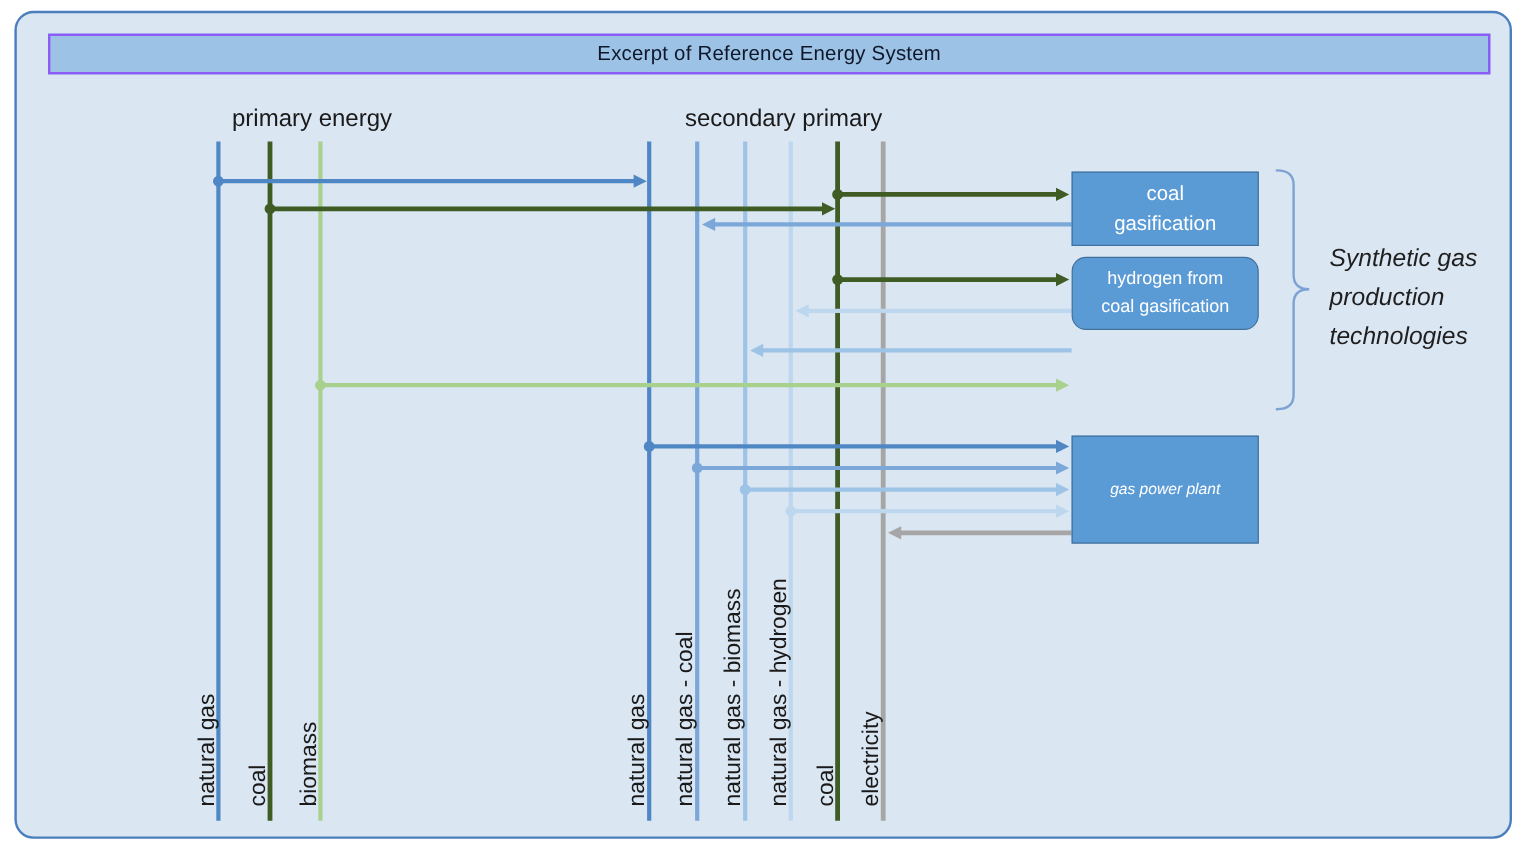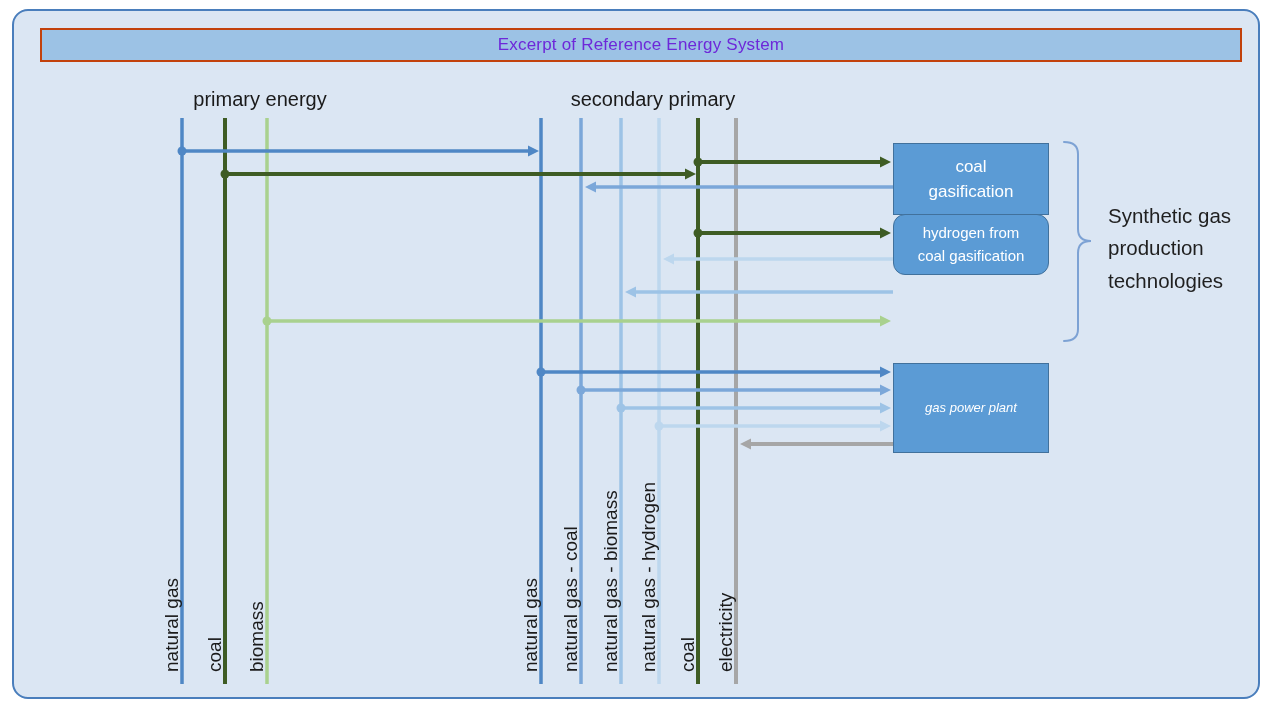--- a/index.html
+++ b/index.html
@@ -1,31 +1,31 @@
 <!DOCTYPE html>
 <html><head>
 <meta charset="utf-8">
 <style>
   html,body{margin:0;padding:0;background:#ffffff;}
   .page{position:relative;width:1280px;height:720px;background:#ffffff;overflow:hidden;
         font-family:"Liberation Sans",sans-serif;}
   .panel{position:absolute;left:12px;top:9px;width:1248px;height:690px;
          background:#dbe6f3;border:2px solid #4a7ebc;border-radius:16px;box-sizing:border-box;}
   .titlebar{position:absolute;left:40px;top:28px;width:1202px;height:34px;
-            background:#9cc2e5;border:2px solid #c2410c;box-sizing:border-box;
+            background:#9cc2e5;border:2px solid #8b5cf6;box-sizing:border-box;
             display:flex;align-items:center;justify-content:center;
-            color:#6d28d9;font-size:17px;letter-spacing:.2px;}
+            color:#0f172a;font-size:17px;letter-spacing:.2px;}
   .hdr{position:absolute;top:88px;transform:translateX(-50%);
        font-size:20px;color:#1a1a1a;white-space:nowrap;margin-left:34px;}
   #diagram{position:absolute;left:0;top:0;}
   .tech-box{position:absolute;background:#5b9bd5;border:1px solid #41719c;box-sizing:border-box;
             display:flex;align-items:center;justify-content:center;text-align:center;
             color:#ffffff;line-height:1.5;padding:0 20px;}
   .annotation{position:absolute;left:1108px;top:200px;width:160px;
-              font-size:20.5px;color:#1f1f1f;line-height:1.58;}
+              font-size:20.5px;font-style:italic;color:#1f1f1f;line-height:1.58;}
 </style>
 </head>
 <body>
 
 <div class="page">
   <div class="panel"></div>
 
   <div class="titlebar">
     <span>Excerpt of Reference Energy System</span>
   </div>
@@ -109,18 +109,18 @@
         <polygon points="891,426 880,420.5 880,431.5" fill="#bdd7ee"></polygon>
         <circle cx="659" cy="426" r="4.5" fill="#bdd7ee"></circle>
       </g>
       <g>
         <line x1="893" y1="444" x2="748" y2="444" stroke="#a6a6a6" stroke-width="4"></line>
         <polygon points="740,444 751,438.5 751,449.5" fill="#a6a6a6"></polygon>
       </g>
       <path d="M 1064 142 Q 1078 142 1078 154 L 1078 229 Q 1078 241 1091 241 Q 1078 241 1078 253 L 1078 329 Q 1078 341 1064 341" fill="none" stroke="#7da2d4" stroke-width="2" stroke-linecap="round"></path>
     </svg>
 
-  <div class="tech-box" style="left: 893px; top: 143px; width: 156px; height: 72px; font-size: 17px;">coal gasification</div>
+  <div class="tech-box" style="left: 893px; top: 143px; width: 156px; height: 62px; font-size: 17px;">coal gasification</div>
   <div class="tech-box" style="left: 893px; top: 214px; width: 156px; height: 61px; font-size: 15px; border-radius: 12px;">hydrogen from coal gasification</div>
   <div class="tech-box" style="left: 893px; top: 363px; width: 156px; height: 90px; font-size: 13px; font-style: italic;">gas power plant</div>
 
   <div class="annotation">Synthetic gas production technologies</div>
 </div>
 
 </body></html>

